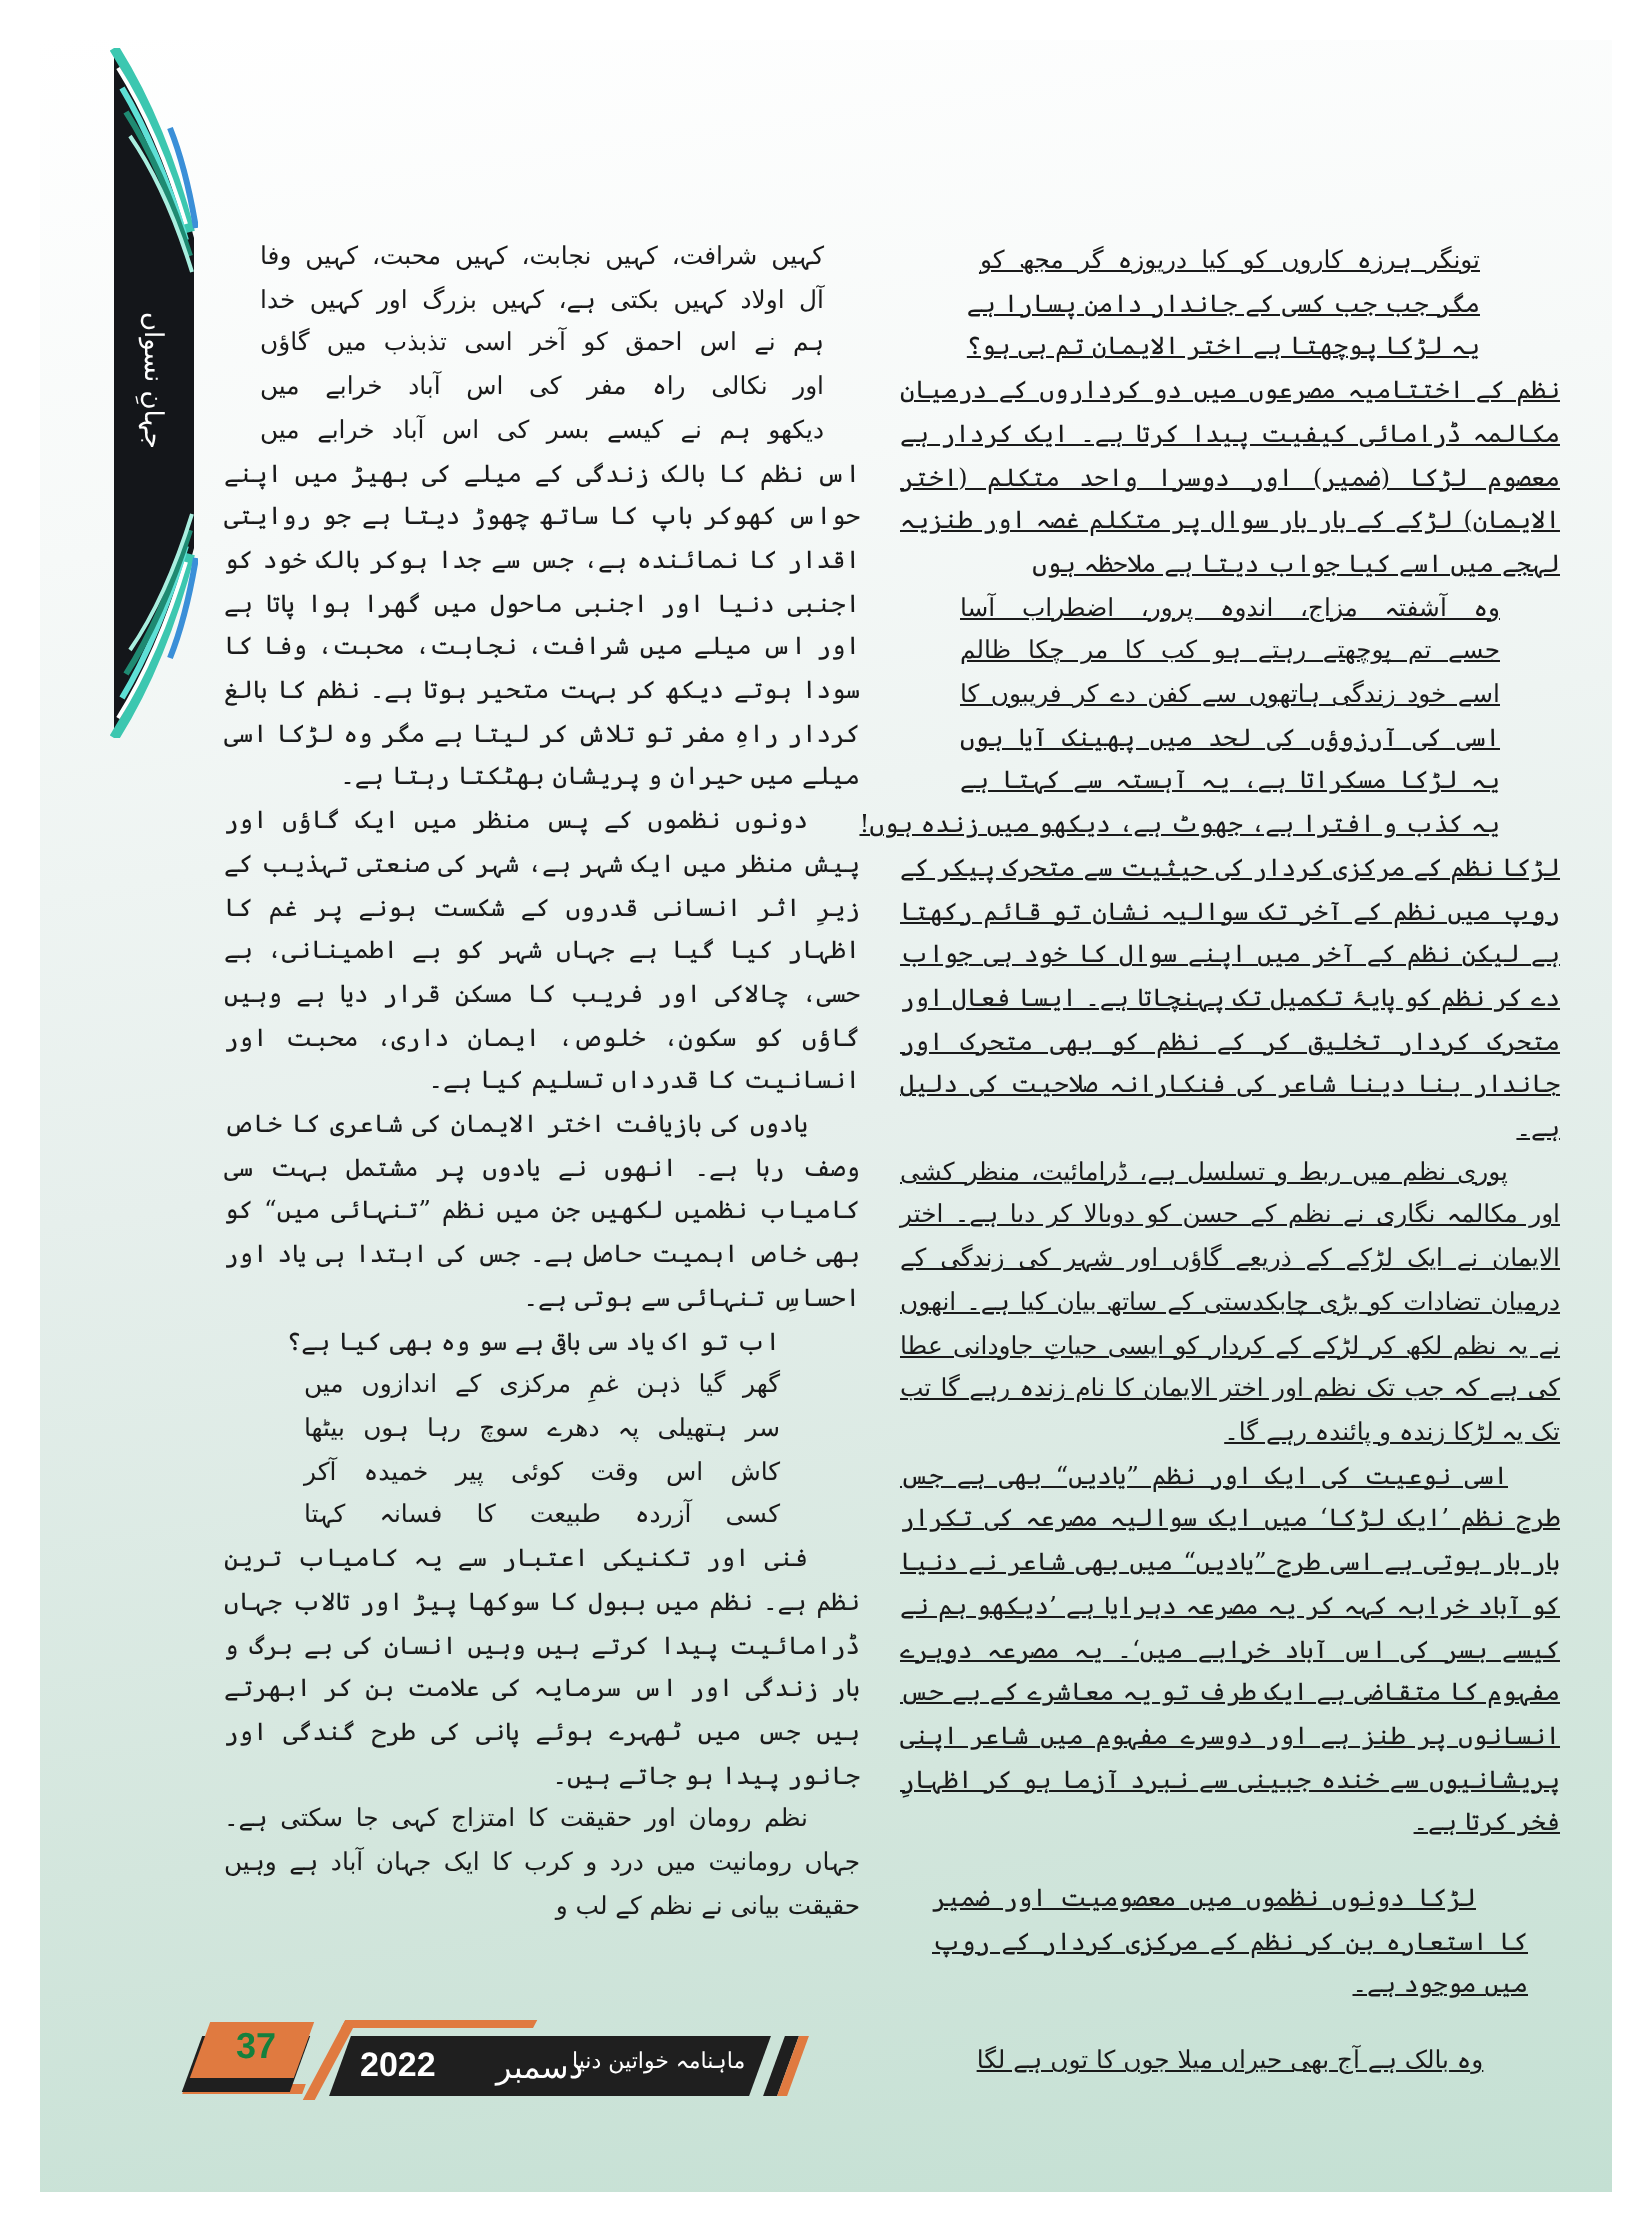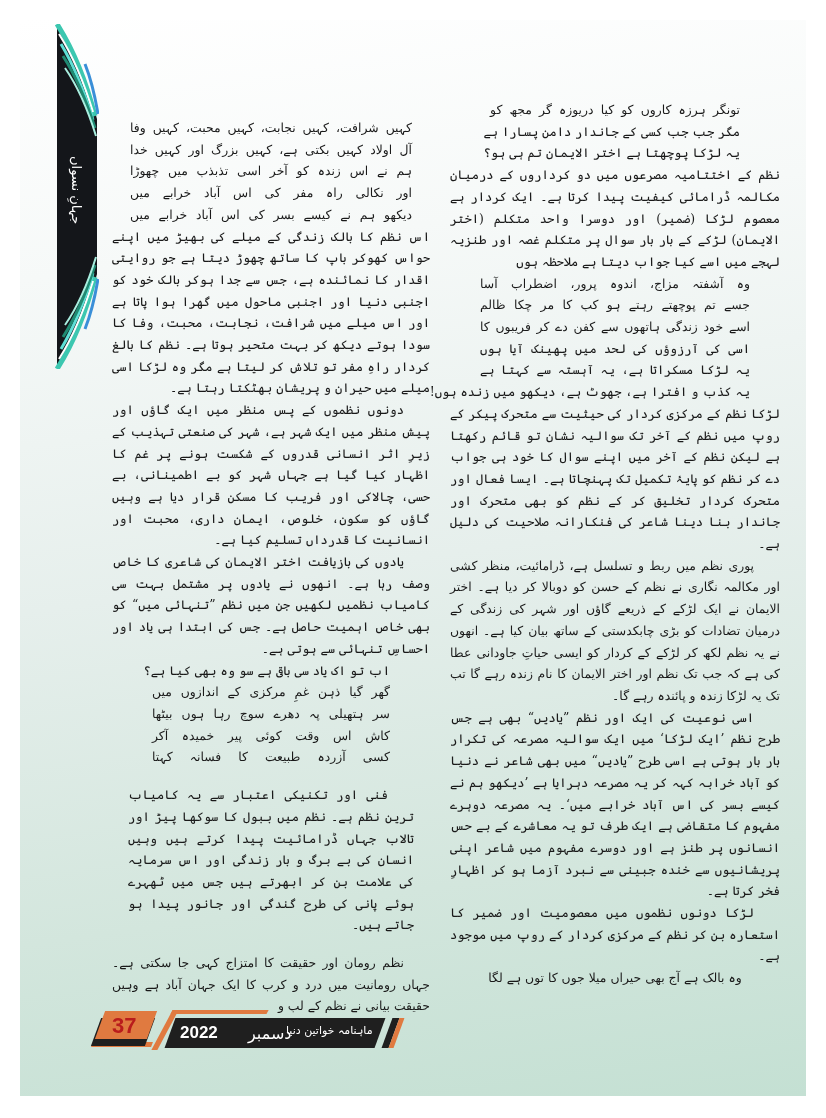--- a/index.html
+++ b/index.html
@@ -20,42 +20,42 @@
     position: absolute; left: 58px; top: 130px; width: 36px; height: 120px;
     display: flex; align-items: center; justify-content: center;
     writing-mode: vertical-rl; color: #ffffff; font-size: 13px;
     font-family: "DejaVu Sans", sans-serif; direction: rtl;
   }
   .column {
     position: absolute; direction: rtl; color: #1a1a1a;
     font-family: "DejaVu Serif", serif; font-size: 12.4px; line-height: 21.7px;
   }
   .col-left { left: 112px; top: 117px; width: 318px; }
-  .col-right { left: 450px; top: 99px; width: 330px; }
+  .col-right { left: 450px; top: 119px; width: 330px; text-decoration: underline; }
   .verse { text-align: center; padding: 0 18px; white-space: nowrap; }
   .verse-line { display: block; text-align: justify; text-align-last: justify; }
   .para { text-align: justify; text-align-last: right; }
   .para-indent { text-indent: 26px; }
   
   .footer { position: absolute; left: 100px; top: 1006px; width: 300px; height: 50px; }
   .page-num-box {
     position: absolute; left: 0; top: 5px; width: 52px; height: 28px;
     background: #e07a40; transform: skewX(-20deg);
   }
   .page-num-shadow {
     position: absolute; left: -4px; top: 12px; width: 54px; height: 28px;
     background: #1f1f1f; transform: skewX(-20deg);
   }
   .page-num-under {
     position: absolute; left: -8px; top: 36px; width: 60px; height: 5px;
     background: #e07a40; transform: skewX(-20deg);
   }
   .page-num {
-    position: absolute; left: 12px; top: 7px; width: 32px; 
-    font-family: "Liberation Sans", sans-serif; font-weight: bold; font-size: 22px; color: #b91c1c;
+    position: absolute; left: 12px; top: 7px; width: 32px; text-align: center;
+    font-family: "Liberation Sans", sans-serif; font-weight: bold; font-size: 18px; color: #15803d;
   }
   .mag-orange {
     position: absolute; left: 62px; top: 4px; width: 96px; height: 40px;
     border-top: 4px solid #e07a40; border-left: 6px solid #e07a40;
     transform: skewX(-28deg); box-sizing: border-box;
   }
   .mag-bar {
     position: absolute; left: 70px; top: 12px; width: 210px; height: 30px;
     background: #1f1f1f; transform: skewX(-20deg);
   }
@@ -101,35 +101,35 @@
     <path d="M10 301 Q28 275 41 233" stroke="#a9efe0" stroke-width="2" fill="none"></path>
     <path d="M30 305 Q38 285 43 255" stroke="#3a8fd8" stroke-width="3" fill="none"></path>
   </svg>
 </div>
 <div class="side-tab-label">جہانِ نسواں</div>
 
 <div class="column col-left">
   <div class="verse">
     <span class="verse-line">کہیں شرافت، کہیں نجابت، کہیں محبت، کہیں وفا</span>
     <span class="verse-line">آل اولاد کہیں بکتی ہے، کہیں بزرگ اور کہیں خدا</span>
-    <span class="verse-line">ہم نے اس زندہ کو آخر اسی تذبذب میں چھوڑا</span>
+    <span class="verse-line">ہم نے اس احمق کو آخر اسی تذبذب میں گاؤں</span>
     <span class="verse-line">اور نکالی راہ مفر کی اس آباد خرابے میں</span>
     <span class="verse-line">دیکھو ہم نے کیسے بسر کی اس آباد خرابے میں</span>
   </div>
   <p class="para" style="margin:0;">اس نظم کا بالک زندگی کے میلے کی بھیڑ میں اپنے حواس کھوکر باپ کا ساتھ چھوڑ دیتا ہے جو روایتی اقدار کا نمائندہ ہے، جس سے جدا ہوکر بالک خود کو اجنبی دنیا اور اجنبی ماحول میں گھرا ہوا پاتا ہے اور اس میلے میں شرافت، نجابت، محبت، وفا کا سودا ہوتے دیکھ کر بہت متحیر ہوتا ہے۔ نظم کا بالغ کردار راہِ مفر تو تلاش کر لیتا ہے مگر وہ لڑکا اسی میلے میں حیران و پریشان بھٹکتا رہتا ہے۔</p>
   <p class="para para-indent" style="margin:0;">دونوں نظموں کے پس منظر میں ایک گاؤں اور پیش منظر میں ایک شہر ہے، شہر کی صنعتی تہذیب کے زیرِ اثر انسانی قدروں کے شکست ہونے پر غم کا اظہار کیا گیا ہے جہاں شہر کو بے اطمینانی، بے حسی، چالاکی اور فریب کا مسکن قرار دیا ہے وہیں گاؤں کو سکون، خلوص، ایمان داری، محبت اور انسانیت کا قدرداں تسلیم کیا ہے۔</p>
   <p class="para para-indent" style="margin:0;">یادوں کی بازیافت اختر الایمان کی شاعری کا خاص وصف رہا ہے۔ انھوں نے یادوں پر مشتمل بہت سی کامیاب نظمیں لکھیں جن میں نظم ”تنہائی میں“ کو بھی خاص اہمیت حاصل ہے۔ جس کی ابتدا ہی یاد اور احساسِ تنہائی سے ہوتی ہے۔</p>
   <div class="verse" style="padding:0 40px;">
     <span class="verse-line">اب تو اک یاد سی باقی ہے سو وہ بھی کیا ہے؟</span>
     <span class="verse-line">گھر گیا ذہن غمِ مرکزی کے اندازوں میں</span>
     <span class="verse-line">سر ہتھیلی پہ دھرے سوچ رہا ہوں بیٹھا</span>
     <span class="verse-line">کاش اس وقت کوئی پیر خمیدہ آکر</span>
     <span class="verse-line">کسی آزردہ طبیعت کا فسانہ کہتا</span>
   </div>
-  <p class="para para-indent" style="margin:16px;">فنی اور تکنیکی اعتبار سے یہ کامیاب ترین نظم ہے۔ نظم میں ببول کا سوکھا پیڑ اور تالاب جہاں ڈرامائیت پیدا کرتے ہیں وہیں انسان کی بے برگ و بار زندگی اور اس سرمایہ کی علامت بن کر ابھرتے ہیں جس میں ٹھہرے ہوئے پانی کی طرح گندگی اور جانور پیدا ہو جاتے ہیں۔</p>
+  <p class="para para-indent" style="margin:0;">فنی اور تکنیکی اعتبار سے یہ کامیاب ترین نظم ہے۔ نظم میں ببول کا سوکھا پیڑ اور تالاب جہاں ڈرامائیت پیدا کرتے ہیں وہیں انسان کی بے برگ و بار زندگی اور اس سرمایہ کی علامت بن کر ابھرتے ہیں جس میں ٹھہرے ہوئے پانی کی طرح گندگی اور جانور پیدا ہو جاتے ہیں۔</p>
   <p class="para para-indent" style="margin:0;">نظم رومان اور حقیقت کا امتزاج کہی جا سکتی ہے۔ جہاں رومانیت میں درد و کرب کا ایک جہان آباد ہے وہیں حقیقت بیانی نے نظم کے لب و</p>
 </div>
 
 <div class="column col-right">
   <div class="verse" style="padding:0 40px;">
     <span class="verse-line">تونگر ہرزہ کاروں کو کیا دریوزہ گر مجھ کو</span>
     <span class="verse-line">مگر جب جب کسی کے جاندار دامن پسارا ہے</span>
     <span class="verse-line">یہ لڑکا پوچھتا ہے اختر الایمان تم ہی ہو؟</span>
   </div>
   <p class="para" style="margin:0;">نظم کے اختتامیہ مصرعوں میں دو کرداروں کے درمیان مکالمہ ڈرامائی کیفیت پیدا کرتا ہے۔ ایک کردار ہے معصوم لڑکا (ضمیر) اور دوسرا واحد متکلم (اختر الایمان) لڑکے کے بار بار سوال پر متکلم غصہ اور طنزیہ لہجے میں اسے کیا جواب دیتا ہے ملاحظہ ہوں</p>
@@ -137,21 +137,21 @@
     <span class="verse-line">وہ آشفتہ مزاج، اندوہ پرور، اضطراب آسا</span>
     <span class="verse-line">جسے تم پوچھتے رہتے ہو کب کا مر چکا ظالم</span>
     <span class="verse-line">اسے خود زندگی ہاتھوں سے کفن دے کر فریبوں کا</span>
     <span class="verse-line">اسی کی آرزوؤں کی لحد میں پھینک آیا ہوں</span>
     <span class="verse-line">یہ لڑکا مسکراتا ہے، یہ آہستہ سے کہتا ہے</span>
     <span class="verse-line">یہ کذب و افترا ہے، جھوٹ ہے، دیکھو میں زندہ ہوں!</span>
   </div>
   <p class="para" style="margin:0;">لڑکا نظم کے مرکزی کردار کی حیثیت سے متحرک پیکر کے روپ میں نظم کے آخر تک سوالیہ نشان تو قائم رکھتا ہے لیکن نظم کے آخر میں اپنے سوال کا خود ہی جواب دے کر نظم کو پایۂ تکمیل تک پہنچاتا ہے۔ ایسا فعال اور متحرک کردار تخلیق کر کے نظم کو بھی متحرک اور جاندار بنا دینا شاعر کی فنکارانہ صلاحیت کی دلیل ہے۔</p>
   <p class="para para-indent" style="margin:0;">پوری نظم میں ربط و تسلسل ہے، ڈرامائیت، منظر کشی اور مکالمہ نگاری نے نظم کے حسن کو دوبالا کر دیا ہے۔ اختر الایمان نے ایک لڑکے کے ذریعے گاؤں اور شہر کی زندگی کے درمیان تضادات کو بڑی چابکدستی کے ساتھ بیان کیا ہے۔ انھوں نے یہ نظم لکھ کر لڑکے کے کردار کو ایسی حیاتِ جاودانی عطا کی ہے کہ جب تک نظم اور اختر الایمان کا نام زندہ رہے گا تب تک یہ لڑکا زندہ و پائندہ رہے گا۔</p>
   <p class="para para-indent" style="margin:0;">اسی نوعیت کی ایک اور نظم ”یادیں“ بھی ہے جس طرح نظم ’ایک لڑکا‘ میں ایک سوالیہ مصرعہ کی تکرار بار بار ہوتی ہے اسی طرح ”یادیں“ میں بھی شاعر نے دنیا کو آباد خرابہ کہہ کر یہ مصرعہ دہرایا ہے ’دیکھو ہم نے کیسے بسر کی اس آباد خرابے میں‘۔ یہ مصرعہ دوہرے مفہوم کا متقاضی ہے ایک طرف تو یہ معاشرے کے بے حس انسانوں پر طنز ہے اور دوسرے مفہوم میں شاعر اپنی پریشانیوں سے خندہ جبینی سے نبرد آزما ہو کر اظہارِ فخر کرتا ہے۔</p>
-  <p class="para para-indent" style="margin:0;">لڑکا دونوں نظموں میں معصومیت اور ضمیر کا استعارہ بن کر نظم کے مرکزی کردار کے روپ میں موجود ہے۔</p>
+  <p class="para para-indent" style="margin:16px;">لڑکا دونوں نظموں میں معصومیت اور ضمیر کا استعارہ بن کر نظم کے مرکزی کردار کے روپ میں موجود ہے۔</p>
   <div class="verse" style="">وہ بالک ہے آج بھی حیراں میلا جوں کا توں ہے لگا</div>
 </div>
 
 <div class="footer">
   <div class="page-num-under"></div>
   <div class="page-num-shadow"></div>
   <div class="page-num-box"></div>
   <div class="page-num">37</div>
   <div class="mag-orange"></div>
   <div class="mag-bar"></div>

